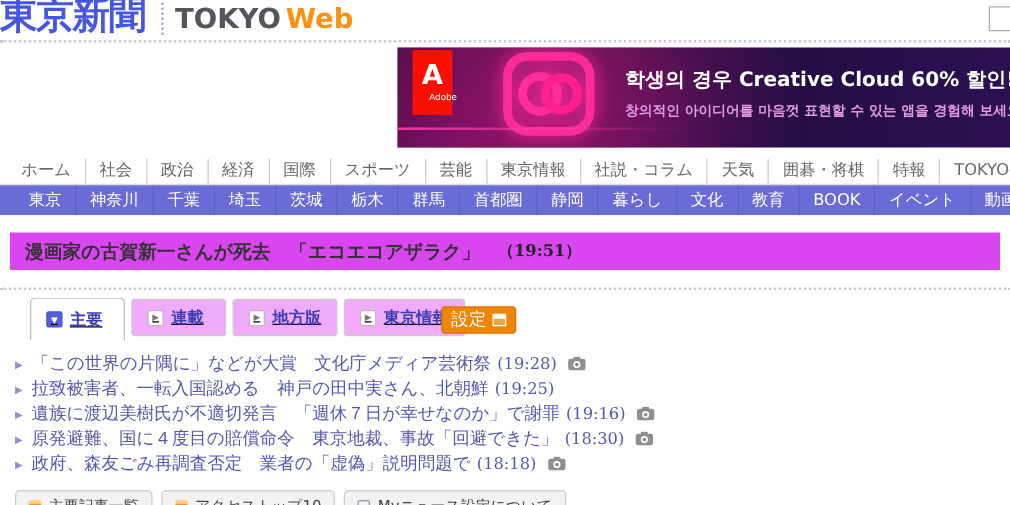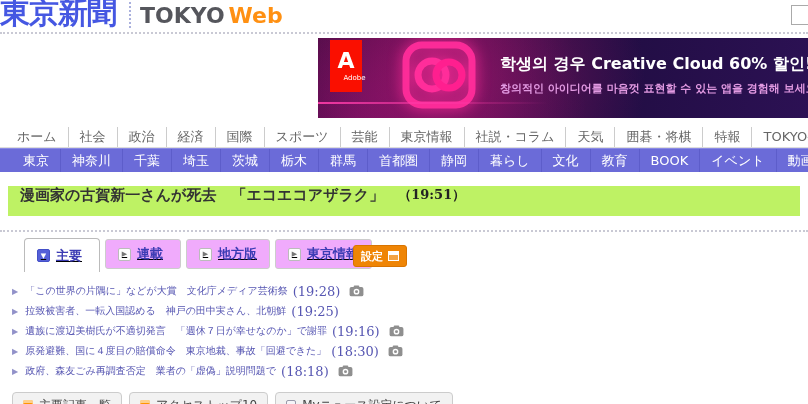--- a/index.html
+++ b/index.html
@@ -39,51 +39,51 @@
   .nav1 a { display:block; padding:0 11px; font-size:13px; color:#666; line-height:19px; text-decoration:none; white-space:nowrap; }
   .nav1 a + a { border-left:1px solid #ccc; }
 
   
   .nav2 { position:absolute; top:148px; left:0; width:100%; height:24px; display:flex; padding-left:12px;
           background:#6b6bd8; border-top:1px solid #8a8ae4; }
   .nav2 a { display:block; padding:0 11px; font-size:13px; color:#fff; line-height:23px; text-decoration:none; white-space:nowrap; }
   .nav2 a + a { border-left:1px solid #5d5dca;text-align:center; }
 
   
-  .breaking { position:absolute; top:186px; left:8px; right:8px; height:30px; background:#bef264;
-          display:flex; padding-left:12px; }
+  .breaking { position:absolute; top:186px; left:8px; right:8px; height:30px; background:#d946ef;
+          display:flex; align-items:center; padding-left:12px; }
   .breaking-title { font-size:15px; font-weight:bold; color:#333; }
   .breaking-time { font-family:"DejaVu Serif","Liberation Serif",serif; font-size:13px; font-weight:bold; color:#222; margin-left:14px; }
 
   .tabs-dotted { position:absolute; top:230px; left:0; width:100%; border-top:2px dotted #c9c9d4; }
 
   
   .tabrow { position:absolute; top:238px; left:8px; right:0; height:34px; }
   .tabs { position:absolute; top:0; left:16px; display:flex; gap:5px; z-index:2;text-decoration:underline; }
   .tab { height:30px; margin-top:1px; min-width:76px; background:#f0abfc; border:1px solid #ccc; border-radius:3px;
          display:flex; align-items:center; padding:0 12px; gap:6px; cursor:pointer; }
   .tab.active { height:34px; margin-top:0; background:#fff; border:1px solid #bbb; border-bottom:none;
          border-radius:4px 4px 0 0; }
   .tab-label { font-size:13px; font-weight:bold; color:#3c3cb4; white-space:nowrap; }
   .tab-icon { width:13px; height:13px; border:1px solid #bbb; background:#fdfdfd; border-radius:2px;
          display:flex; align-items:center; justify-content:center; font-size:7px; color:#777; flex:none; }
   .tab-icon::before { content:"▶"; }
   .tab.active .tab-icon { background:#5560d8; border-color:#4450c8; color:#fff; }
   .tab.active .tab-icon::before { content:"▼"; }
   .settings-btn { position:absolute; top:7px; left:345px; height:22px; background:#ef8505; border:1px solid #d97400;
          border-radius:3px; color:#fff; display:flex; align-items:center; gap:5px; padding:0 7px; cursor:pointer; z-index:2; }
-  .settings-label { font-size:11px; font-weight:bold; }
+  .settings-label { font-size:14px; font-weight:normal; }
   .settings-icon { width:11px; height:10px; border:1px solid #fff; background:rgba(255,255,255,.25); position:relative; }
   .settings-icon::before { content:""; position:absolute; top:0; left:0; right:0; height:3px; background:#fff; }
 
   
   .news { position:absolute; top:281px; left:12px; right:8px; }
   .news-item { display:flex; align-items:center; height:20px; cursor:pointer; }
   .bullet { font-size:8px; color:#9191c9; margin-right:7px; flex:none; }
-  .news-title { font-size:10px; color:#5656b2; white-space:nowrap; }
+  .news-title { font-size:14px; color:#5656b2; white-space:nowrap; }
   .news-time { font-family:"DejaVu Serif","Liberation Serif",serif; font-size:13px; color:#5656b2; margin-left:5px; }
   .camera { margin-left:9px; display:flex; align-items:center; }
 
   
   .footer-tabs { position:absolute; top:392px; left:12px; display:flex; gap:7px; }
   .ftab { height:26px; background:#f2f2f2; border:1px solid #ccc; border-radius:4px 4px 0 0;
           display:flex; align-items:center; gap:6px; padding:0 10px; cursor:pointer; }
   .ftab-icon-orange { width:10px; height:10px; background:#ff9500; border-radius:2px; box-shadow:inset 0 3px 0 rgba(255,255,255,.55); flex:none; }
   .ftab-icon-gray { width:10px; height:10px; background:#e8e8f2; border:1px solid #99a; border-radius:2px; flex:none; }
   .ftab-label { font-size:12px; color:#444; white-space:nowrap; }

